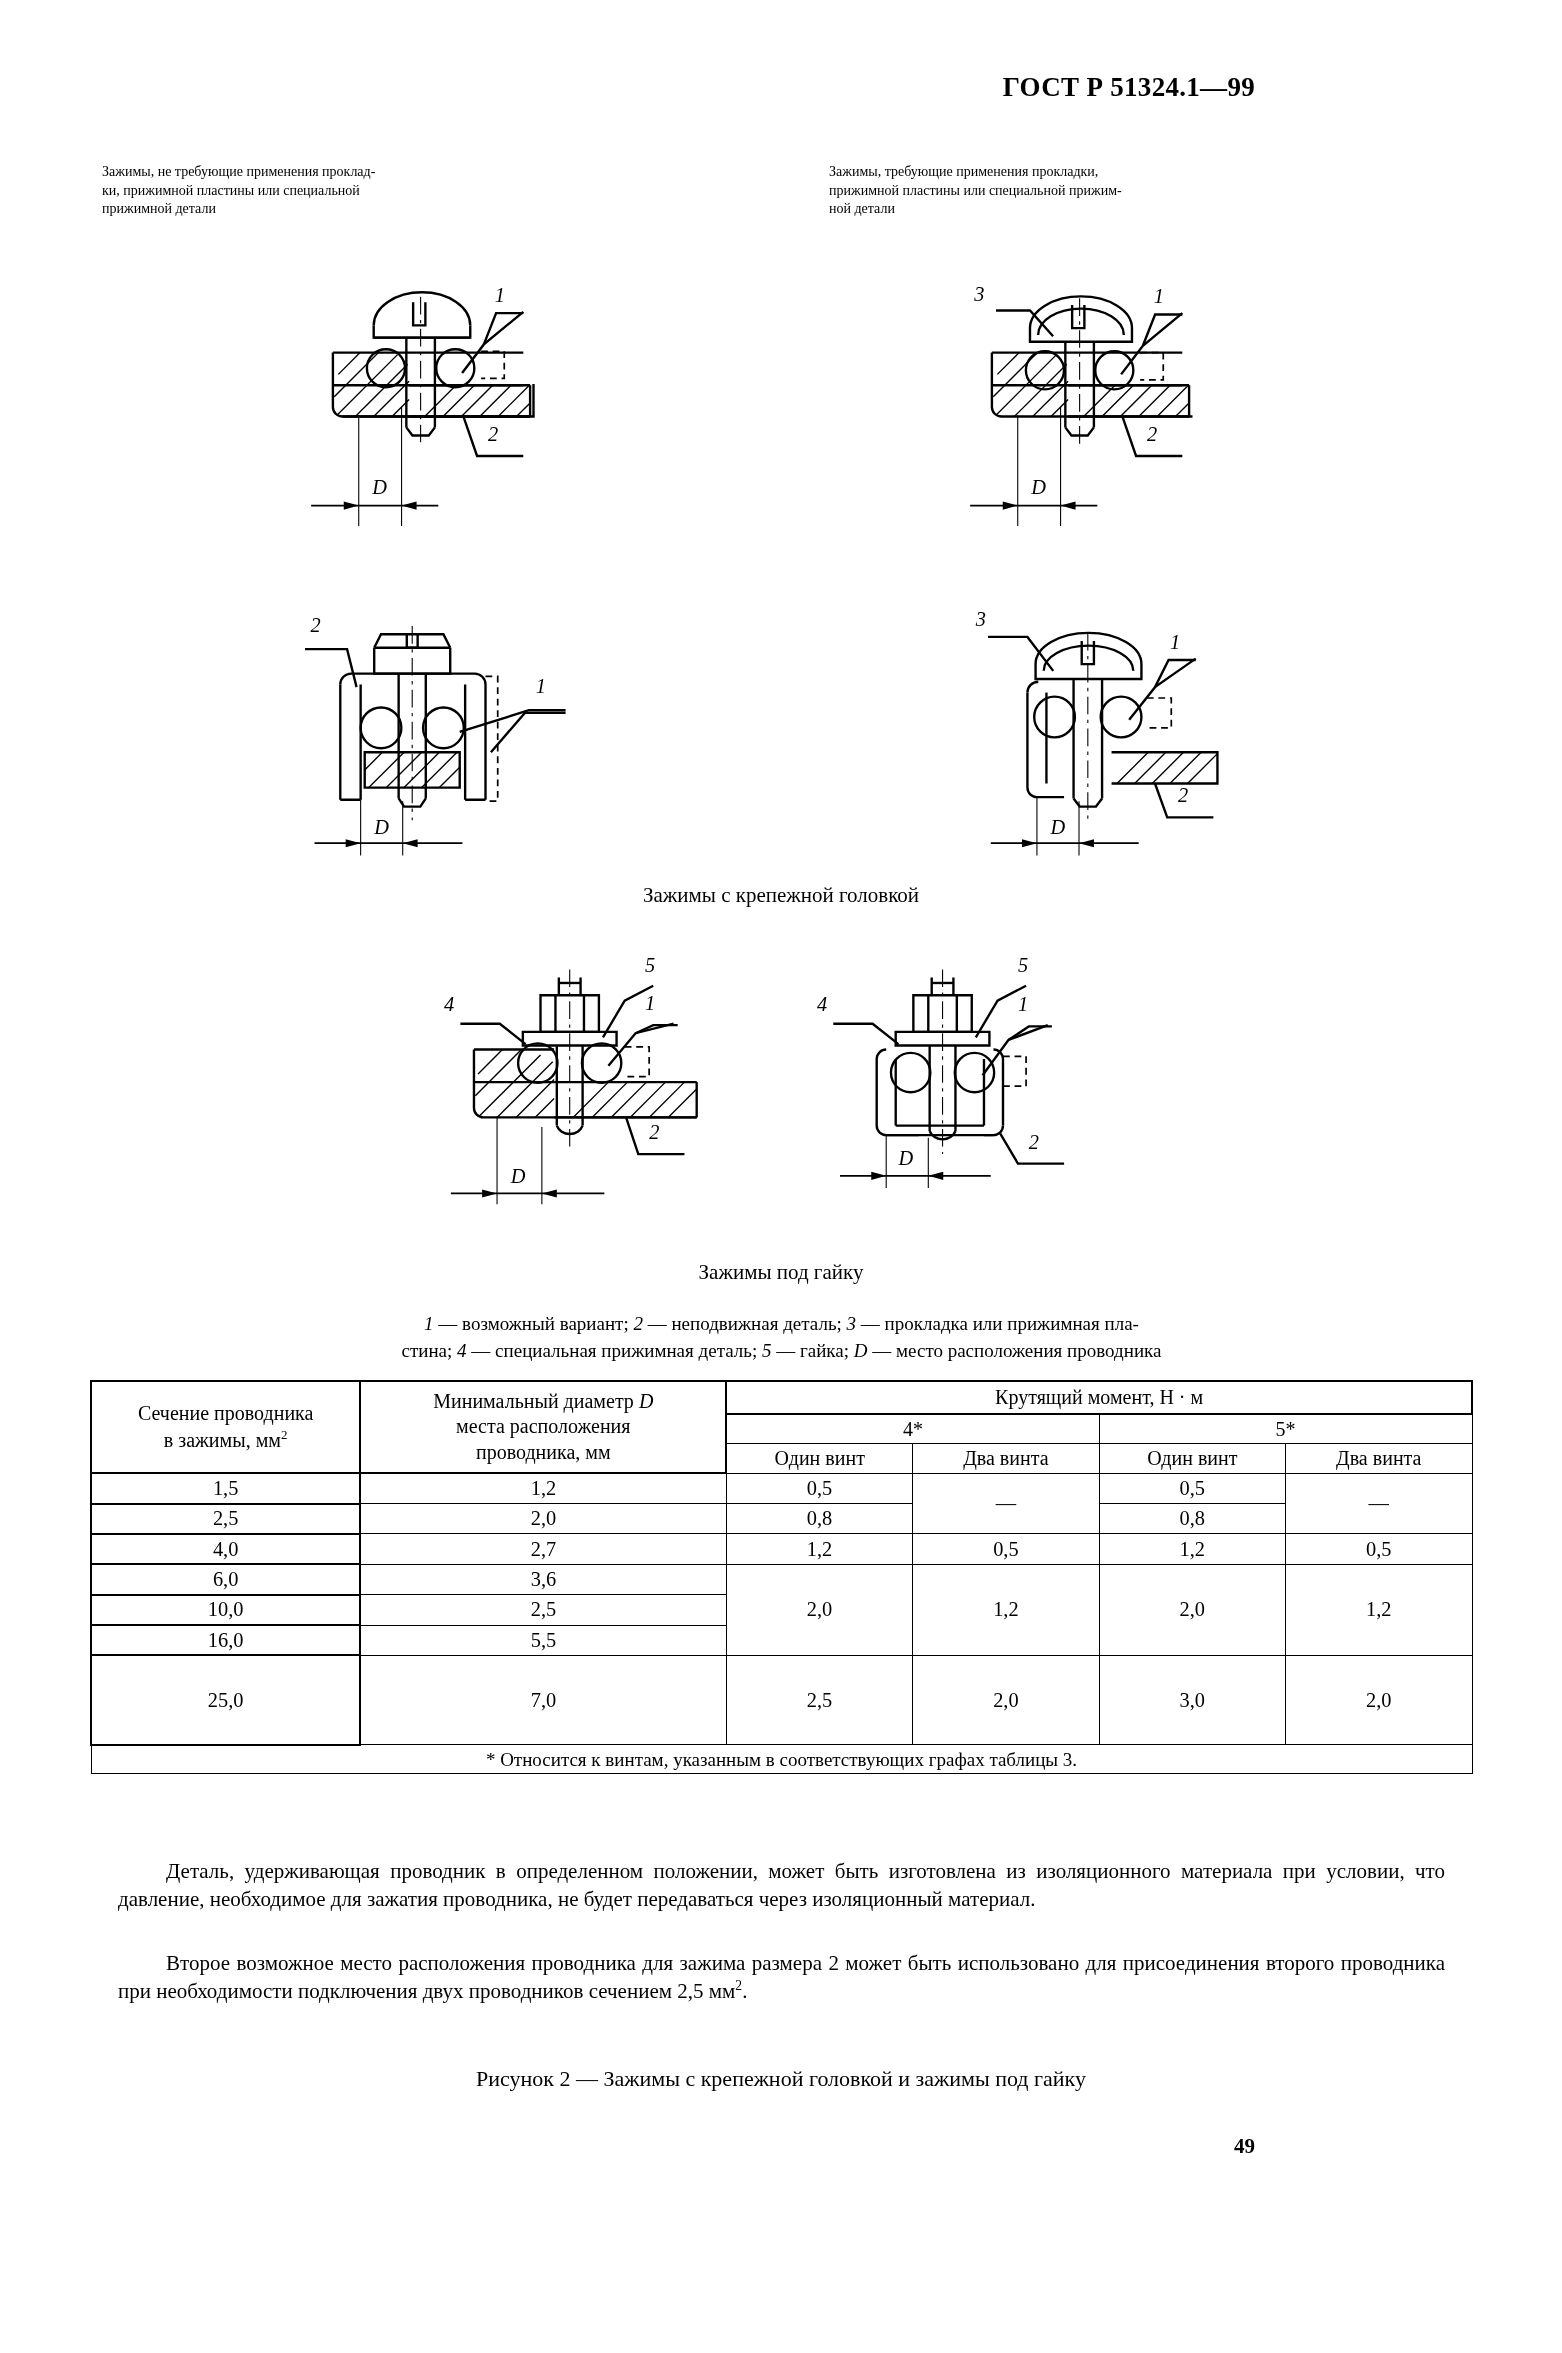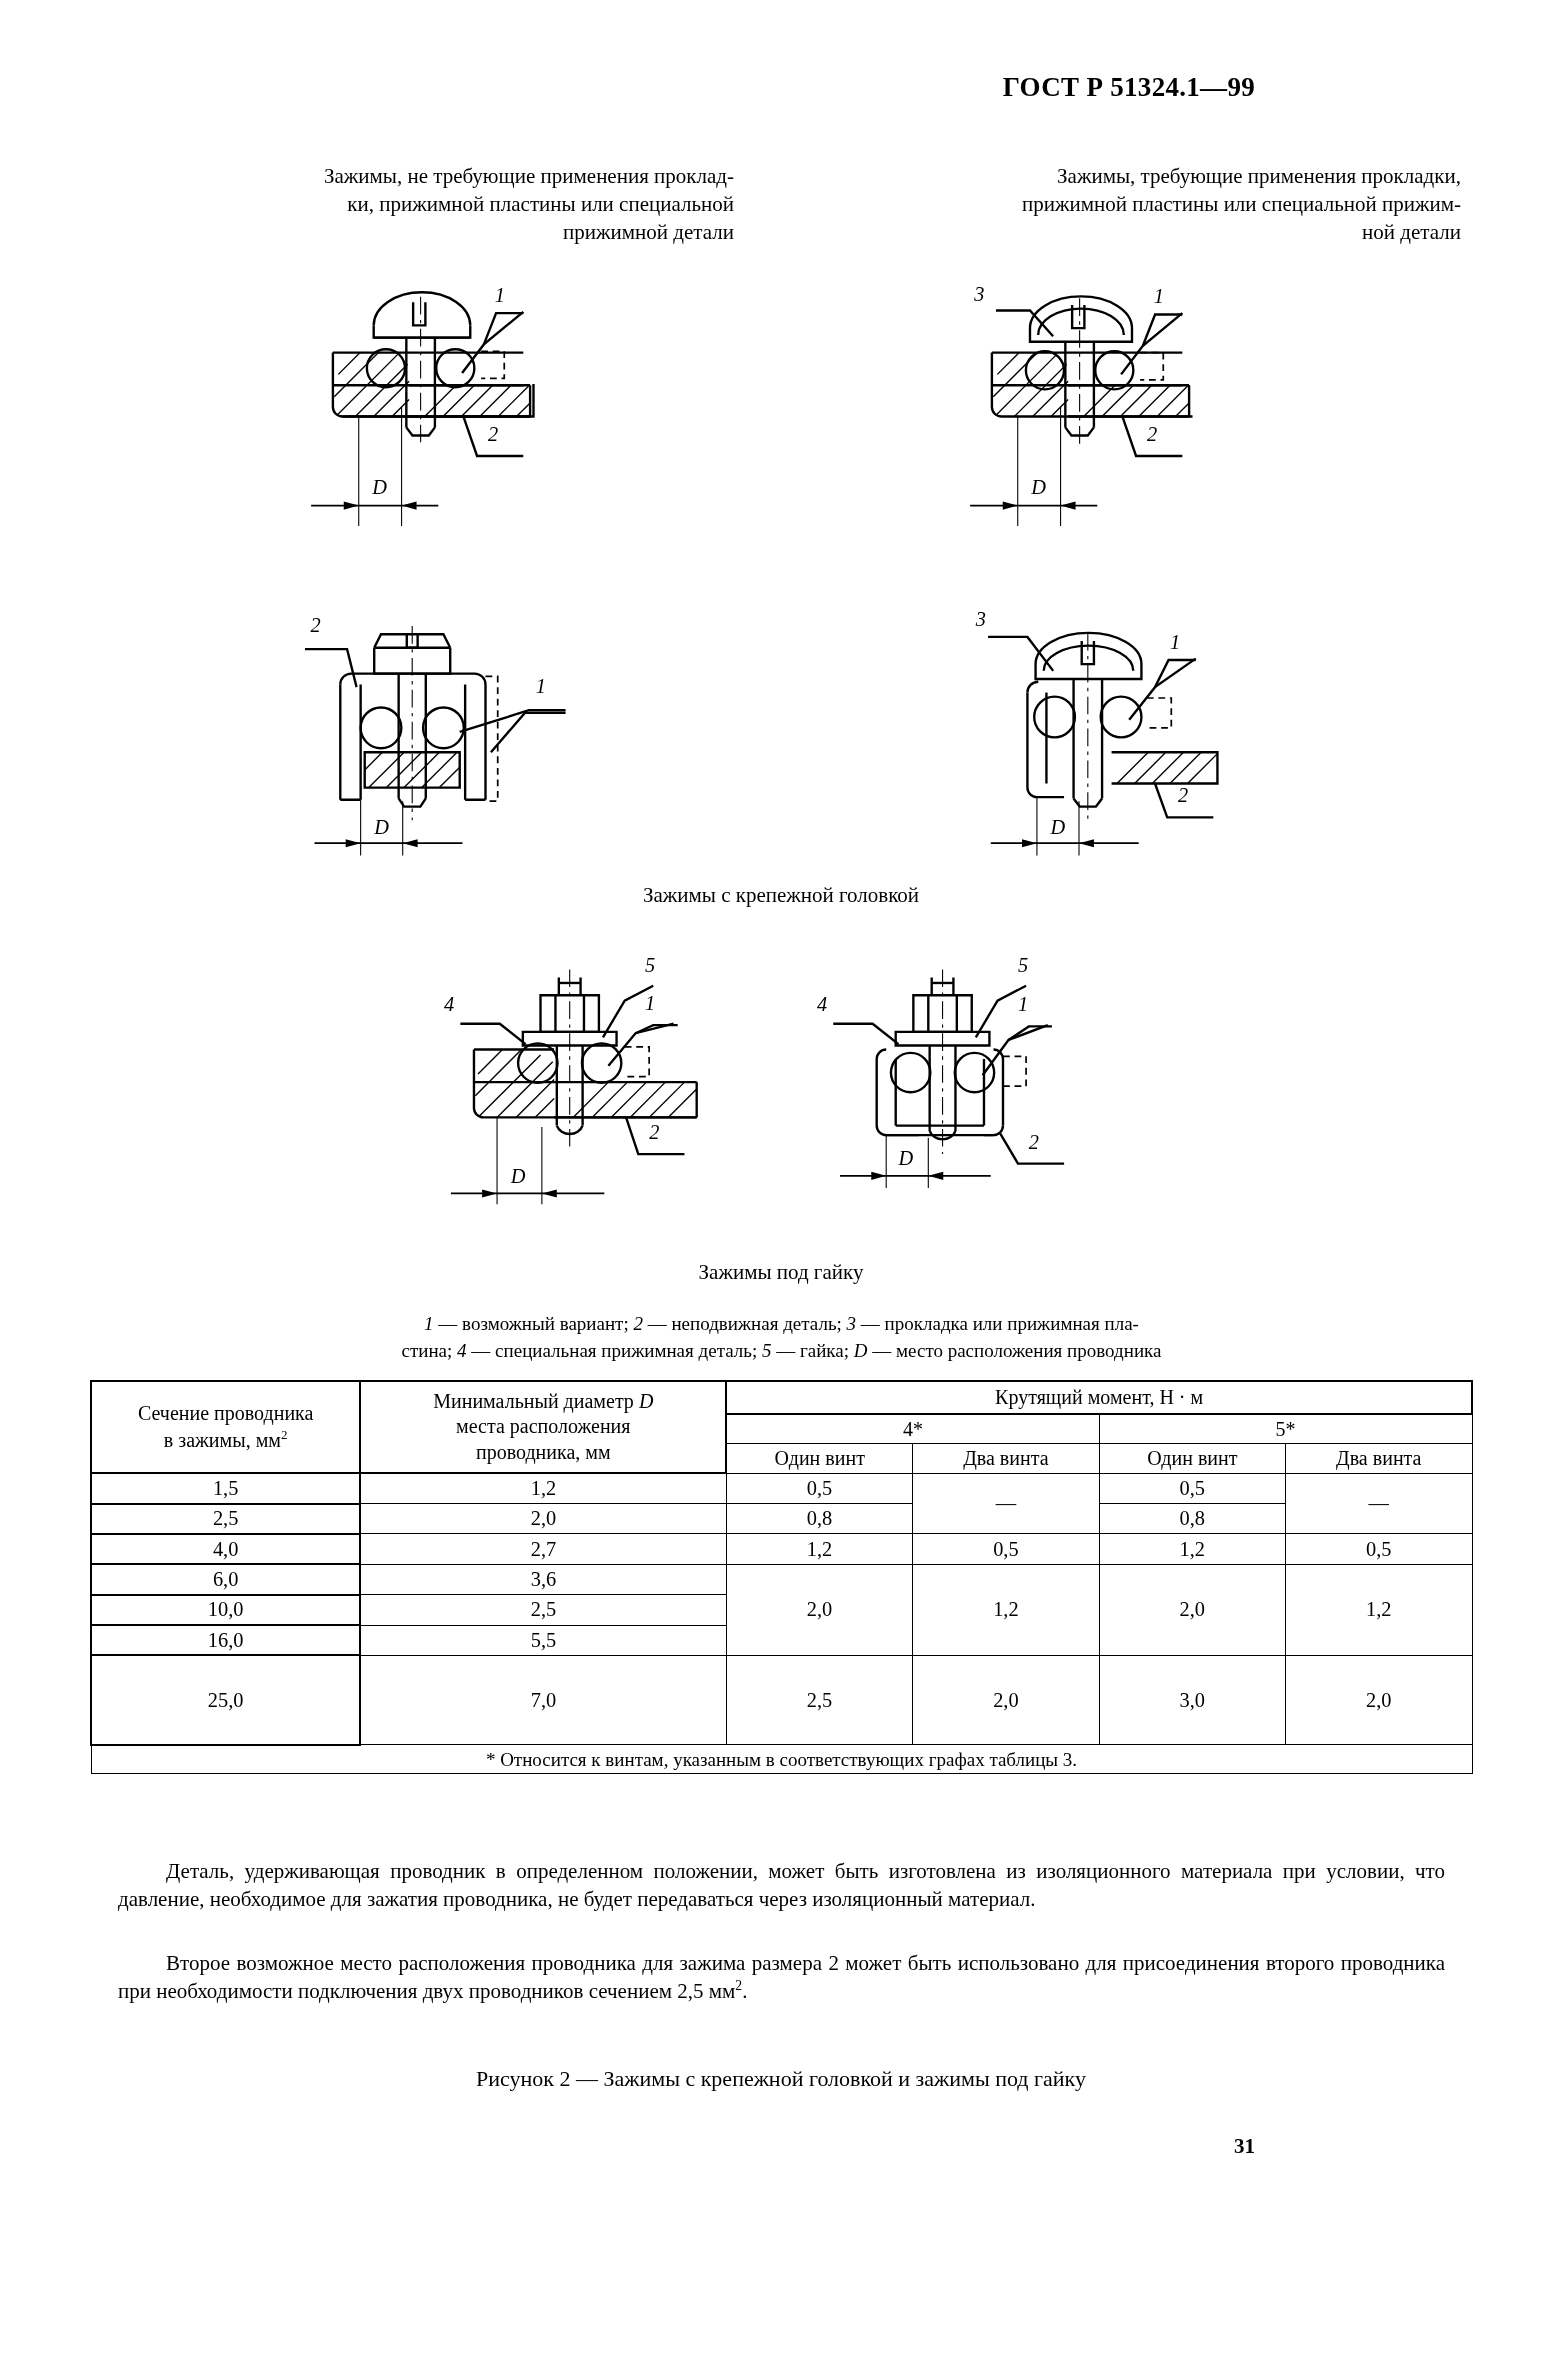--- a/index.html
+++ b/index.html
@@ -37,22 +37,22 @@
   .caption-row {
     position: absolute;
     top: 163px;
     left: 102px;
     width: 1359px;
     display: flex;
     justify-content: space-between;
   }
   .col-caption {
     width: 632px;
-    text-align: right;
-    font-size: 21px;
+    text-align: left;
+    font-size: 14px;
     line-height: 1.33;
   }
   .col-caption .ln { display: block; }
 
   .center-caption {
     position: absolute;
     width: 1562px;
     text-align: center;
     font-size: 21px;
   }
@@ -651,16 +651,16 @@
   <div class="body-text" id="para1">
     <p>Деталь, удерживающая проводник в определенном положении, может быть изготовлена из изоляционного материала при условии, что давление, необходимое для зажатия проводника, не будет передаваться через изоляционный материал.</p>
   </div>
 
   <div class="body-text" id="para2">
     <p><span>Второе возможное место расположения проводника для зажима размера 2 может быть использовано для присоединения второго проводника при необходимости подключения двух проводников сечением 2,5 мм</span><sup>2</sup><span>.</span></p>
   </div>
 
   <div class="fig-caption">Рисунок 2 — Зажимы с крепежной головкой и зажимы под гайку</div>
 
-  <div class="page-number">31</div>
+  <div class="page-number">49</div>
 
 </div>
 
 
 </body></html>

